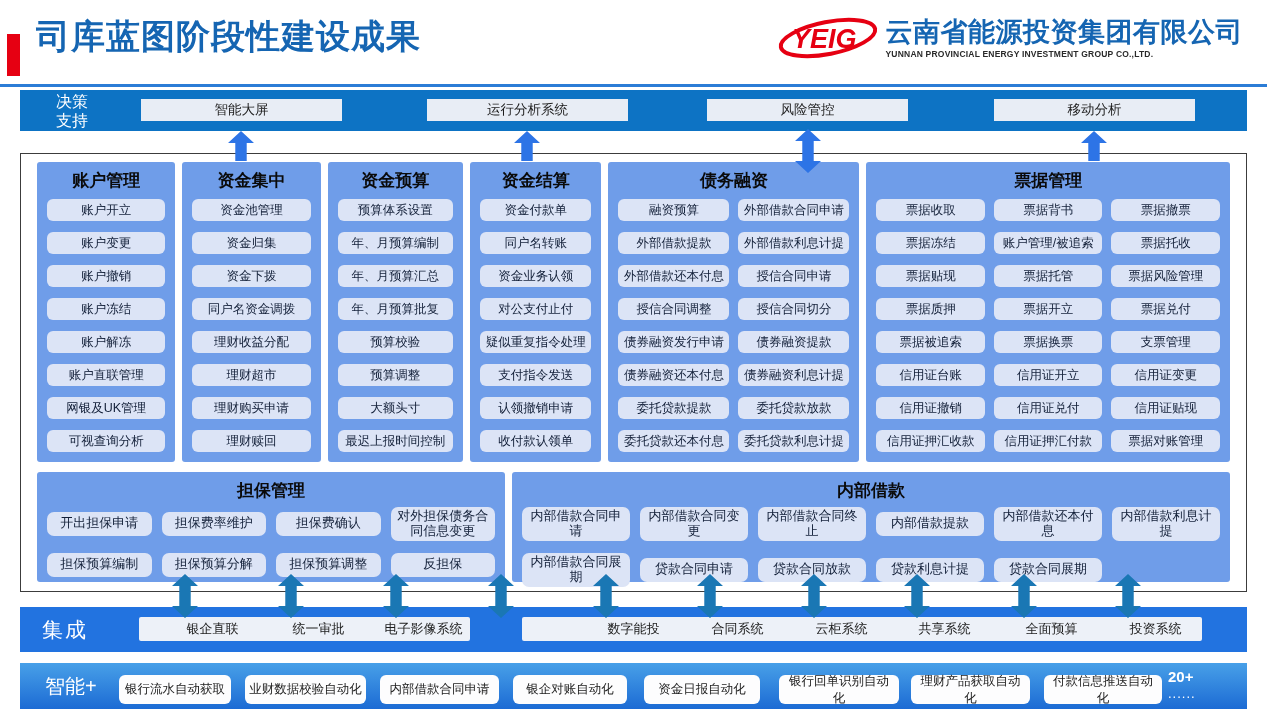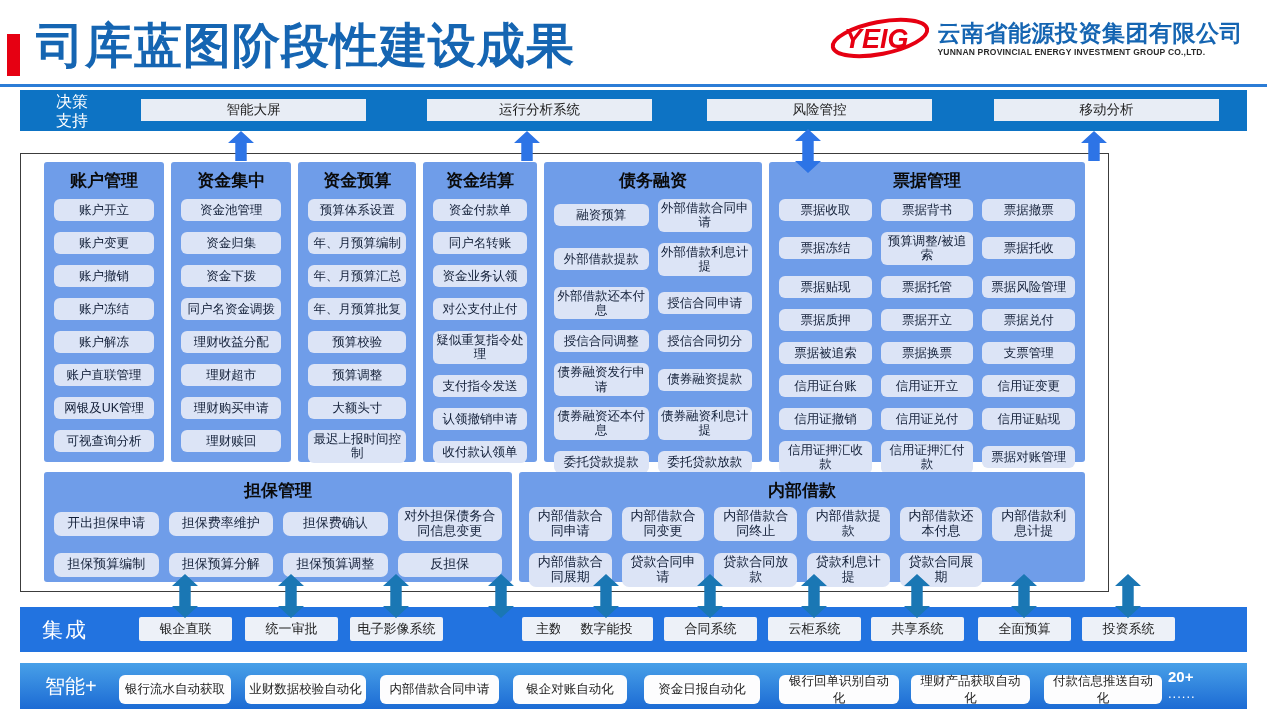--- a/index.html
+++ b/index.html
@@ -2,45 +2,45 @@
 <html><head>
 <meta charset="utf-8">
 <style>
   html,body{margin:0;padding:0;background:#ffffff;}
   body{font-family:"Liberation Sans",sans-serif;}
   .page{position:relative;width:1267px;height:713px;background:#fff;overflow:hidden;}
 
   
   .header{position:absolute;left:0;top:0;width:1267px;height:84px;background:#fff;border-bottom:3px solid #2b7cd6;box-sizing:content-box;}
   .red-bar{position:absolute;left:7px;top:34px;width:13px;height:42px;background:#e60012;}
-  .page-title{position:absolute;left:36px;top:14px;font-size:48px;font-weight:800;color:#1565b2;letter-spacing:1px;}
+  .page-title{position:absolute;left:36px;top:14px;font-size:34px;font-weight:800;color:#1565b2;letter-spacing:1px;}
   .logo{position:absolute;right:24px;top:12px;display:flex;align-items:center;}
   .logo-mark{flex:0 0 auto;margin-right:6px;}
   .logo-text{display:flex;flex-direction:column;line-height:1.1;}
-  .logo-cn{font-size:23px;font-weight:800;color:#1565b2;letter-spacing:0.5px;}
+  .logo-cn{font-size:27px;font-weight:800;color:#1565b2;letter-spacing:0.5px;}
   .logo-en{font-size:8.5px;font-weight:700;color:#2a2a2a;letter-spacing:0.2px;margin-top:2px;}
 
   
   .band{position:absolute;left:20px;width:1227px;}
   .decision-band{top:90px;height:41px;background:#0d73c4;}
   .dec-label{position:absolute;left:36px;top:2px;display:flex;flex-direction:column;color:#fff;font-size:16px;line-height:19px;}
-  .dec-item{position:absolute;top:9px;height:22px;width:225px;background:#e8edf5;color:#1c1c1c;font-size:13.5px;display:flex;align-items:center;justify-content:center;}
+  .dec-item{position:absolute;top:9px;height:22px;width:201px;background:#e8edf5;color:#1c1c1c;font-size:13.5px;display:flex;align-items:center;justify-content:center;}
   .dec-item:nth-child(1){left:121px;}
   .dec-item:nth-child(2){left:407px;}
   .dec-item:nth-child(3){left:687px;}
   .dec-item:nth-child(4){left:974px;}
 
   
   .arr{position:absolute;z-index:6;width:26px;background:#2d74e6;}
   .arr.up{height:30px;top:131px;clip-path:polygon(50% 0,100% 40%,72% 40%,72% 100%,28% 100%,28% 40%,0 40%);}
   .arr.dbl{height:44px;top:129px;clip-path:polygon(50% 0,100% 27%,72% 27%,72% 73%,100% 73%,50% 100%,0 73%,28% 73%,28% 27%,0 27%);}
   .arr.bot{top:574px;background:#1a77b4;}
 
   
-  .main-panel{position:absolute;left:20px;top:153px;width:1089px;height:439px;border:1px solid #3c3c3c;background:#fff;box-sizing:border-box;padding:8px 23px;z-index:1;}
+  .main-panel{position:absolute;left:20px;top:153px;width:1227px;height:439px;border:1px solid #3c3c3c;background:#fff;box-sizing:border-box;padding:8px 16px;z-index:1;}
   .modules{display:flex;gap:7px;height:300px;}
   .module{background:#6f9de9;border-radius:3px;box-sizing:border-box;}
   .w1{width:140px;}.w2{width:140px;}.w3{width:137px;}.w4{width:133px;}.w5{width:254px;}.w6{width:368px;}
   .mt{margin:7px 0 2px;height:24px;line-height:24px;text-align:center;font-size:17px;font-weight:800;color:#0a0a0a;}
   .mgrid{display:grid;gap:11px 9px;padding:0 10px;margin-top:6px;align-items:center;}
   .cols1{grid-template-columns:1fr;}
   .cols2{grid-template-columns:repeat(2,1fr);}
   .cols3{grid-template-columns:repeat(3,1fr);}
   .bx{min-height:22px;border-radius:6px;background:#dce4f6;color:#121f38;font-size:12.5px;line-height:1.15;display:flex;align-items:center;justify-content:center;text-align:center;padding:2px 3px;box-sizing:border-box;}
 
@@ -48,21 +48,21 @@
   .guar{width:468px;}
   .iloan{flex:1;}
   .bgrid{display:grid;gap:12px 10px;padding:0 10px;margin-top:4px;align-items:center;}
   .bcols4{grid-template-columns:repeat(4,1fr);}
   .bcols6{grid-template-columns:repeat(6,1fr);}
   .bx2{min-height:24px;border-radius:7px;background:#dce4f6;color:#121f38;font-size:13px;line-height:1.15;display:flex;align-items:center;justify-content:center;text-align:center;padding:2px 4px;box-sizing:border-box;}
 
   
   .integration-band{top:607px;height:45px;background:#2273e0;}
   .int-label{position:absolute;left:22px;top:0;height:45px;display:flex;align-items:center;color:#fff;font-size:21px;letter-spacing:2px;}
-  .int-item{position:absolute;top:10px;height:24px;width:93px;background:#edf1f8;border-radius:2px;color:#1c1c1c;font-size:13px;display:flex;align-items:center;justify-content:center;}
+  .int-item{position:absolute;top:10px;height:24px;width:93px;background:#edf1f8;border-radius:2px;color:#1c1c1c;font-size:13px;display:flex;align-items:center;justify-content:center;padding-left:27px;}
   .int-item:nth-child(1){left:119px;}
   .int-item:nth-child(2){left:225px;text-align:center;}
   .int-item:nth-child(3){left:330px;}
   .int-item:nth-child(4){left:459px;margin-left:43px;}
   .int-item:nth-child(5){left:540px;}
   .int-item:nth-child(6){left:644px;}
   .int-item:nth-child(7){left:748px;}
   .int-item:nth-child(8){left:851px;}
   .int-item:nth-child(9){left:958px;}
   .int-item:nth-child(10){left:1062px;}
@@ -202,21 +202,21 @@
           </div>
       </section>
 
       <section class="module w6">
         <h3 class="mt">票据管理</h3>
         <div class="mgrid cols3">
             <div class="bx">票据收取</div>
             <div class="bx">票据背书</div>
             <div class="bx">票据撤票</div>
             <div class="bx">票据冻结</div>
-            <div class="bx">预算调整/被追索</div>
+            <div class="bx">账户管理/被追索</div>
             <div class="bx">票据托收</div>
             <div class="bx">票据贴现</div>
             <div class="bx">票据托管</div>
             <div class="bx">票据风险管理</div>
             <div class="bx">票据质押</div>
             <div class="bx">票据开立</div>
             <div class="bx">票据兑付</div>
             <div class="bx">票据被追索</div>
             <div class="bx">票据换票</div>
             <div class="bx">支票管理</div>

